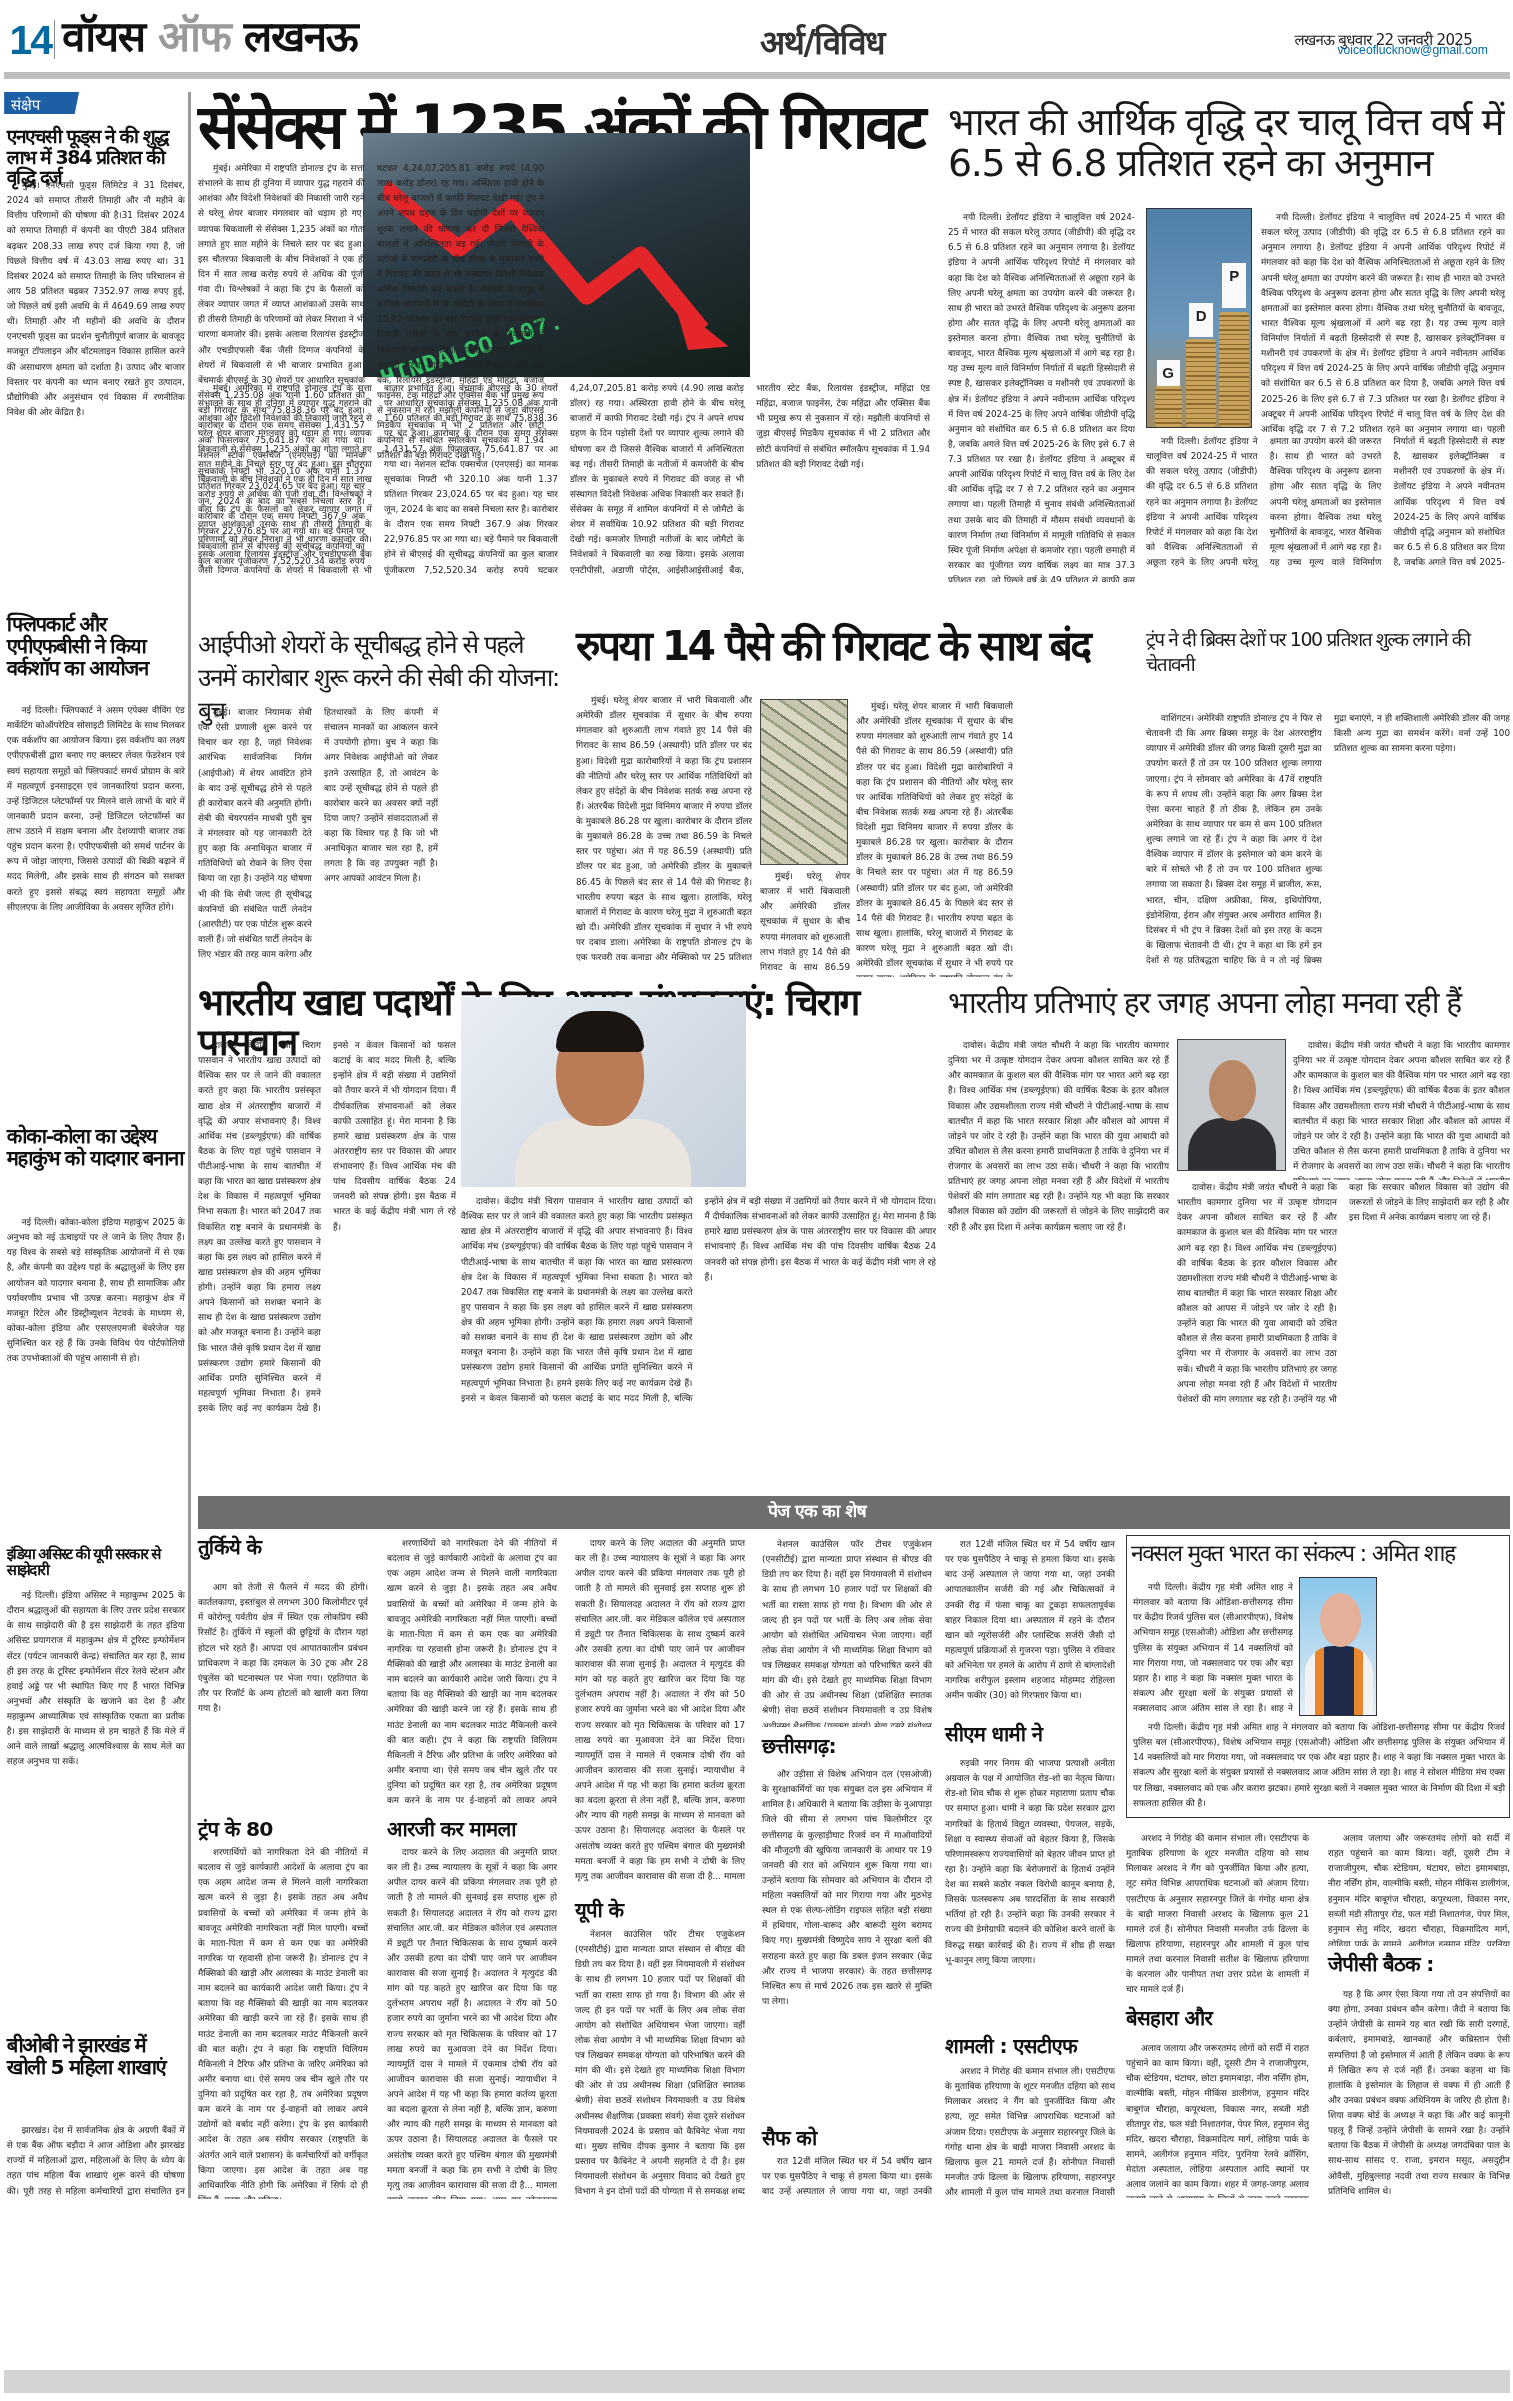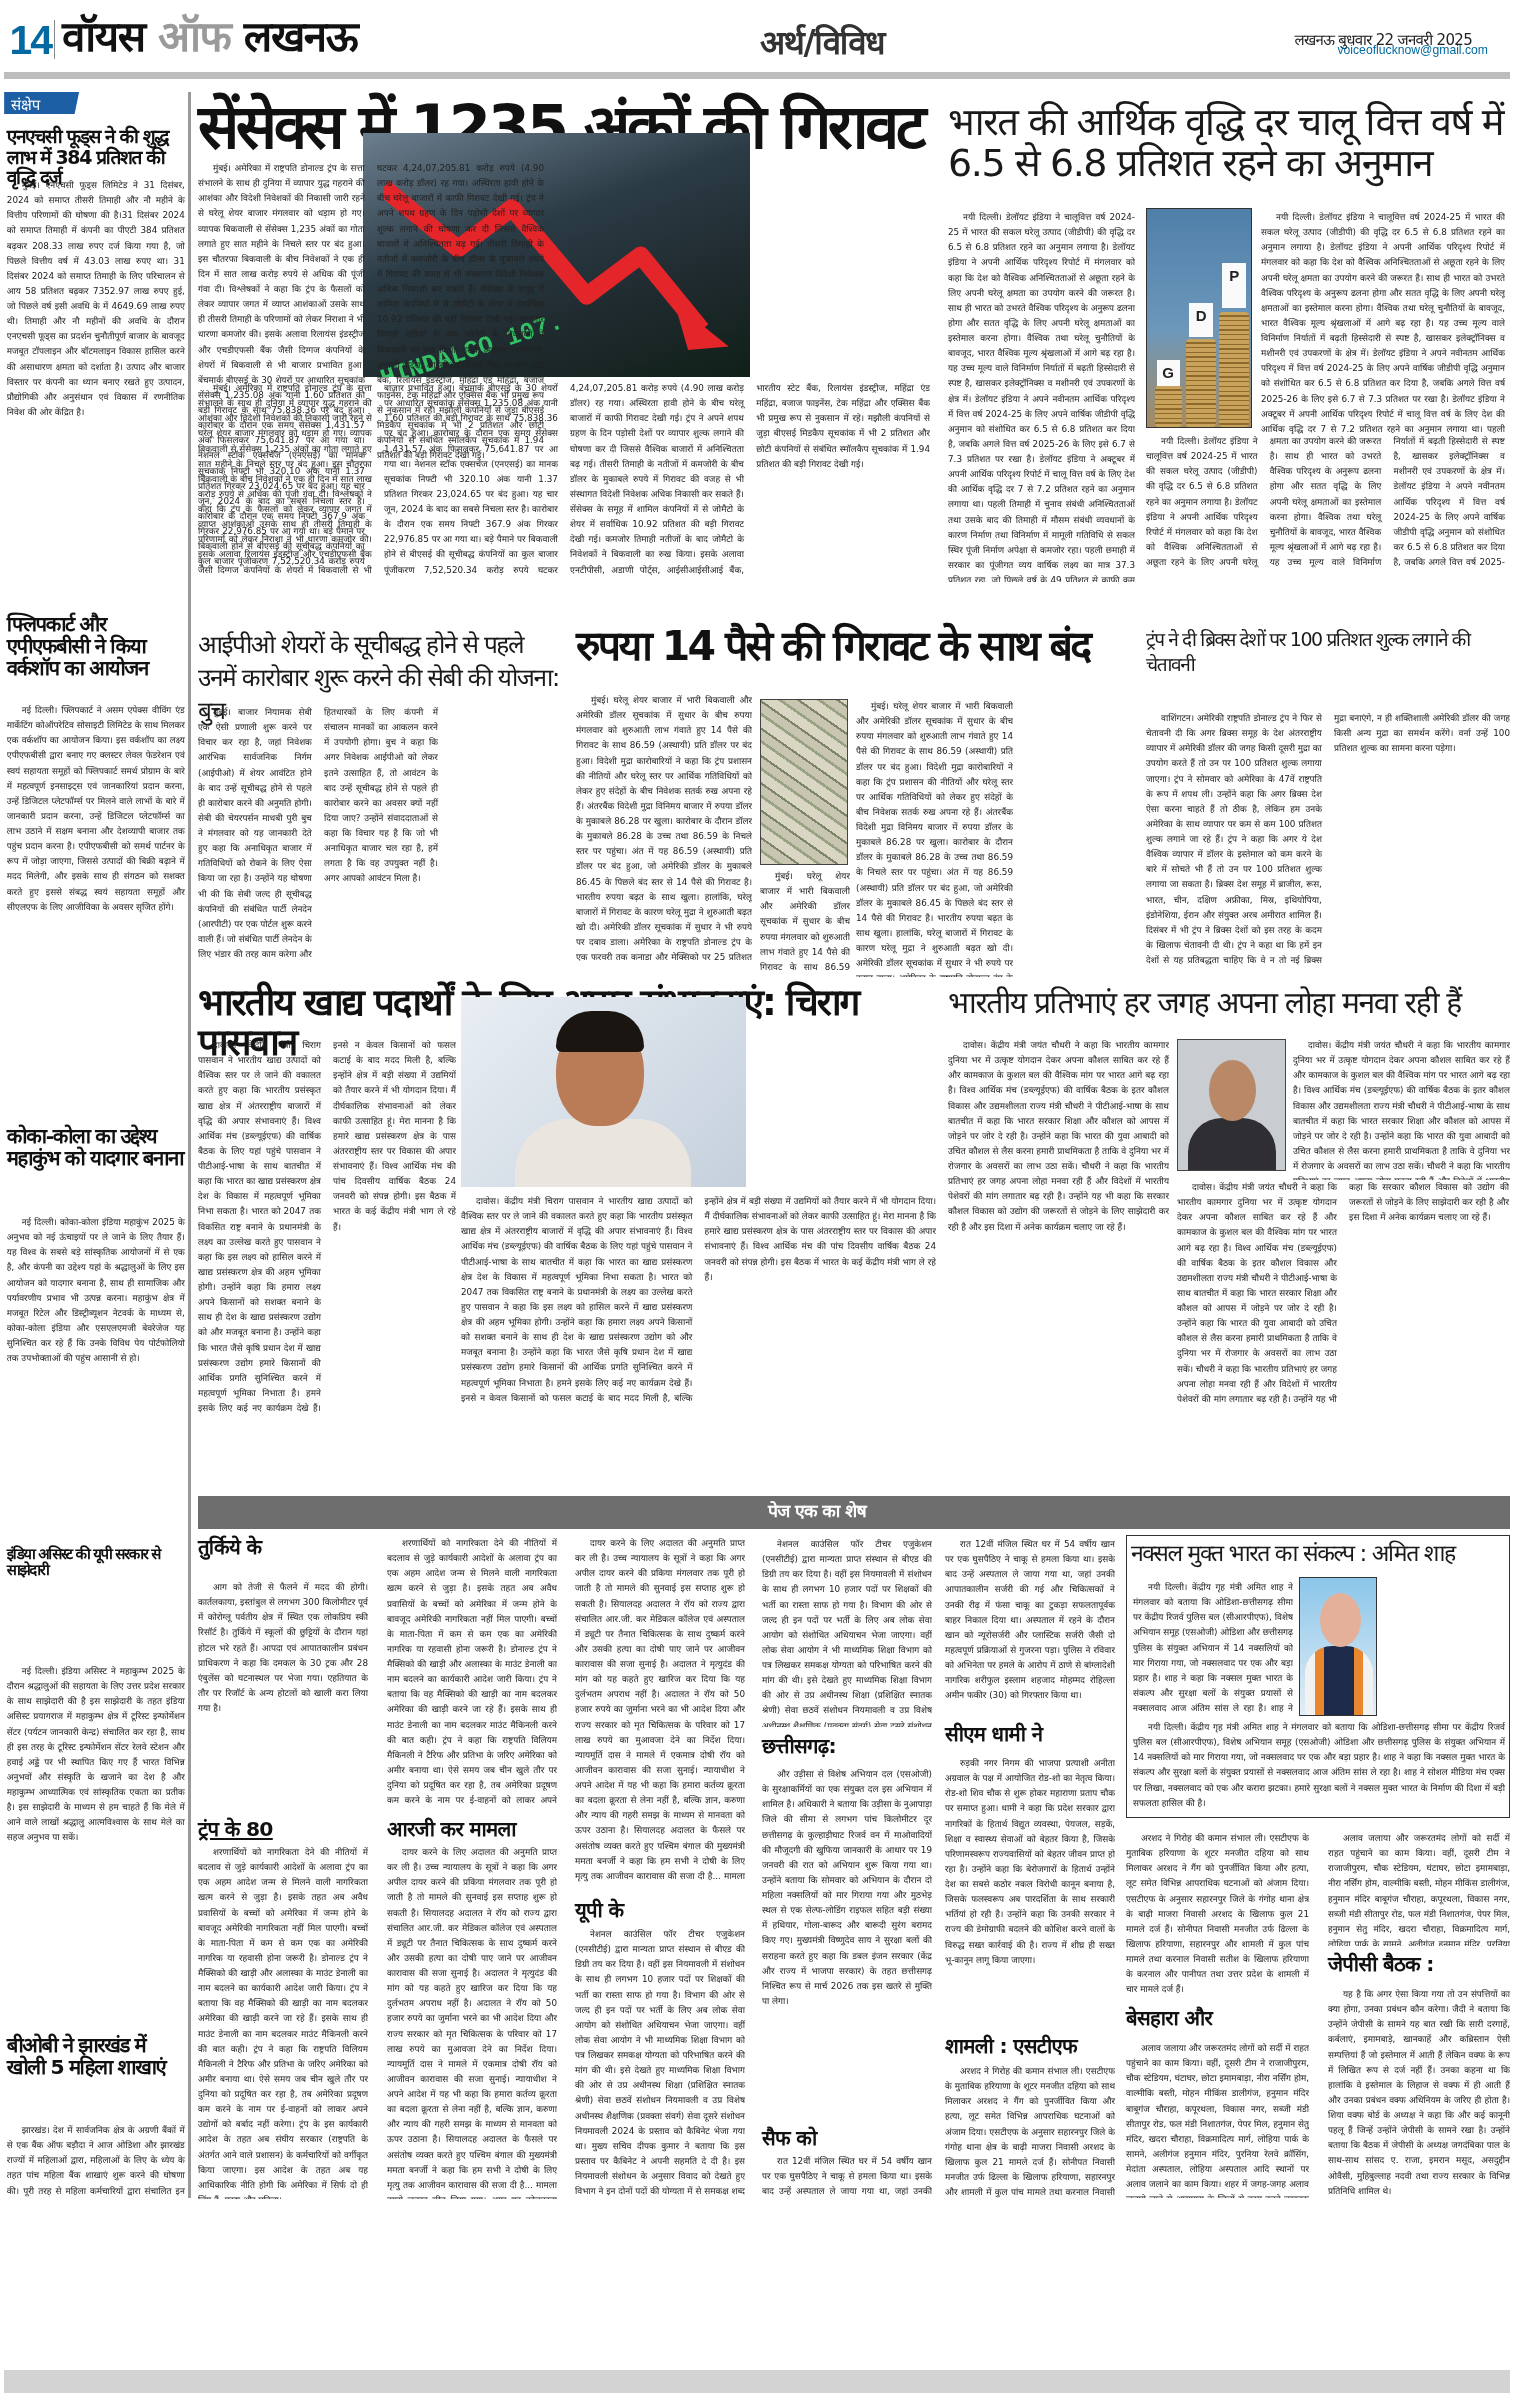--- a/index.html
+++ b/index.html
@@ -81,21 +81,21 @@
 <div class="body" style="left:6.8px;top:703px;width:178px;height:415px;">
     <p>नई दिल्ली। फ्लिपकार्ट ने असम एपेक्स वीविंग एंड मार्केटिंग कोऑपरेटिव सोसाइटी लिमिटेड के साथ मिलकर एक वर्कशॉप का आयोजन किया। इस वर्कशॉप का लक्ष्य एपीएफबीसी द्वारा बनाए गए क्लस्टर लेवल फेडरेशन एवं स्वयं सहायता समूहों को फ्लिपकार्ट समर्थ प्रोग्राम के बारे में महत्वपूर्ण इनसाइट्स एवं जानकारियां प्रदान करना, उन्हें डिजिटल प्लेटफॉर्म्स पर मिलने वाले लाभों के बारे में जानकारी प्रदान करना, उन्हें डिजिटल प्लेटफॉर्म्स का लाभ उठाने में सक्षम बनाना और देशव्यापी बाजार तक पहुंच प्रदान करना है। एपीएफबीसी को समर्थ पार्टनर के रूप में जोड़ा जाएगा, जिससे उत्पादों की बिक्री बढ़ाने में मदद मिलेगी, और इसके साथ ही संगठन को सशक्त करते हुए इससे संबद्ध स्वयं सहायता समूहों और सीएलएफ के लिए आजीविका के अवसर सृजित होंगे।</p>
   </div>
 
 <h2 class="hl" style="left:6.8px;top:1126px;width:178px;font-size:20.3px;">कोका-कोला का उद्देश्य महाकुंभ को यादगार बनाना</h2>
 <div class="body" style="left:6.8px;top:1215px;width:178px;height:319px;">
     <p>नई दिल्ली। कोका-कोला इंडिया महाकुंभ 2025 के अनुभव को नई ऊंचाइयों पर ले जाने के लिए तैयार हैं। यह विश्व के सबसे बड़े सांस्कृतिक आयोजनों में से एक है, और कंपनी का उद्देश्य यहां के श्रद्धालुओं के लिए इस आयोजन को यादगार बनाना है, साथ ही सामाजिक और पर्यावरणीय प्रभाव भी उत्पन्न करना। महाकुंभ क्षेत्र में मजबूत रिटेल और डिस्ट्रीब्यूशन नेटवर्क के माध्यम से, कोका-कोला इंडिया और एसएलएमजी बेवरेजेज यह सुनिश्चित कर रहे हैं कि उनके विविध पेय पोर्टफोलियो तक उपभोक्ताओं की पहुंच आसानी से हो।</p>
   </div>
 
 <h2 class="hl" style="left:6.8px;top:1546px;width:178px;font-size:15px;">इंडिया असिस्ट की यूपी सरकार से साझेदारी</h2>
-<div class="body" style="left:6.8px;top:1664px;width:178px;height:387px;">
+<div class="body" style="left:6.8px;top:1588px;width:178px;height:387px;">
     <p>नई दिल्ली। इंडिया असिस्ट ने महाकुम्भ 2025 के दौरान श्रद्धालुओं की सहायता के लिए उत्तर प्रदेश सरकार के साथ साझेदारी की है इस साझेदारी के तहत इंडिया असिस्ट प्रयागराज में महाकुम्भ क्षेत्र में टूरिस्ट इन्फोर्मेशन सेंटर (पर्यटन जानकारी केन्द्र) संचालित कर रहा है, साथ ही इस तरह के टूरिस्ट इन्फोर्मेशन सेंटर रेलवे स्टेशन और हवाई अड्डे पर भी स्थापित किए गए हैं भारत विभिन्न अनुभवों और संस्कृति के खजाने का देश है और महाकुम्भ आध्यात्मिक एवं सांस्कृतिक एकता का प्रतीक है। इस साझेदारी के माध्यम से हम चाहते हैं कि मेले में आने वाले लाखों श्रद्धालु आत्मविश्वास के साथ मेले का सहज अनुभव पा सकें।</p>
   </div>
 
 <h2 class="hl" style="left:6.8px;top:2035px;width:178px;font-size:20.3px;">बीओबी ने झारखंड में खोली 5 महिला शाखाएं</h2>
 <div class="body" style="left:6.8px;top:2123px;width:178px;height:75px;">
     <p>झारखंड। देश में सार्वजनिक क्षेत्र के अग्रणी बैंकों में से एक बैंक ऑफ बड़ौदा ने आज ओडिशा और झारखंड राज्यों में महिलाओं द्वारा, महिलाओं के लिए के ध्येय के तहत पांच महिला बैंक शाखाएं शुरू करने की घोषणा की। पूरी तरह से महिला कर्मचारियों द्वारा संचालित इन शाखाओं को बैंक की महिला कर्मचारियों और महिला ग्राहकों के साथ-साथ आम ग्राहकों के लिए एक सहयोगी और सशक्त परिवेश बनाने के उद्देश्य से डिजाइन किया गया है।</p>
   </div>
 
 <h1 class="hl" style="left:198px;top:94px;width:739px;font-size:61px;letter-spacing:-3.4px;">सेंसेक्स में 1235 अंकों की गिरावट</h1>
 <div class="photo photo-sensex">
@@ -183,21 +183,21 @@
 
 <div class="gray-band" style="left:198px;top:1496px;width:1312px;height:33px;">
   <span class="band-label" style="left:570px;top:6.8px;">पेज एक का शेष</span>
 </div>
 
 <h3 class="sub-hl" style="left:198px;top:1536px;width:170px;">तुर्किये के</h3>
 <div class="body" style="left:198px;top:1580px;width:170px;height:231px;">
     <p>आग को तेजी से फैलने में मदद की होगी। कार्तलकाया, इस्तांबुल से लगभग 300 किलोमीटर पूर्व में कोरोग्लू पर्वतीय क्षेत्र में स्थित एक लोकप्रिय स्की रिसॉर्ट है। तुर्किये में स्कूलों की छुट्टियों के दौरान यहां होटल भरे रहते हैं। आपदा एवं आपातकालीन प्रबंधन प्राधिकरण ने कहा कि दमकल के 30 ट्रक और 28 एंबुलेंस को घटनास्थल पर भेजा गया। एहतियात के तौर पर रिजॉर्ट के अन्य होटलों को खाली करा लिया गया है।</p>
   </div>
 
-<h3 class="sub-hl" style="left:198px;top:1818px;width:170px;text-decoration:underline;">ट्रंप के 80</h3>
+<h3 class="sub-hl" style="left:198px;top:1818px;width:170px;">ट्रंप के 80</h3>
 <div class="body" style="left:198px;top:1845px;width:170px;height:354px;">
     <p>शरणार्थियों को नागरिकता देने की नीतियों में बदलाव से जुड़े कार्यकारी आदेशों के अलावा ट्रंप का एक अहम आदेश जन्म से मिलने वाली नागरिकता खत्म करने से जुड़ा है। इसके तहत अब अवैध प्रवासियों के बच्चों को अमेरिका में जन्म होने के बावजूद अमेरिकी नागरिकता नहीं मिल पाएगी। बच्चों के माता-पिता में कम से कम एक का अमेरिकी नागरिक या रहवासी होना जरूरी है। डोनाल्ड ट्रंप ने मैक्सिको की खाड़ी और अलास्का के माउंट डेनाली का नाम बदलने का कार्यकारी आदेश जारी किया। ट्रंप ने बताया कि वह मैक्सिको की खाड़ी का नाम बदलकर अमेरिका की खाड़ी करने जा रहे हैं। इसके साथ ही माउंट डेनाली का नाम बदलकर माउंट मैकिनली करने की बात कही। ट्रंप ने कहा कि राष्ट्रपति विलियम मैकिनली ने टैरिफ और प्रतिभा के जरिए अमेरिका को अमीर बनाया था। ऐसे समय जब चीन खुले तौर पर दुनिया को प्रदूषित कर रहा है, तब अमेरिका प्रदूषण कम करने के नाम पर ई-वाहनों को लाकर अपने उद्योगों को बर्बाद नहीं करेगा। ट्रंप के इस कार्यकारी आदेश के तहत अब संघीय सरकार (राष्ट्रपति के अंतर्गत आने वाले प्रशासन) के कर्मचारियों को वर्गीकृत किया जाएगा। इस आदेश के तहत अब यह आधिकारिक नीति होगी कि अमेरिका में सिर्फ दो ही लिंग हैं- पुरुष और महिला।</p>
   </div>
 <div class="body" style="left:387px;top:1536px;width:170px;height:271px;">
     <p>शरणार्थियों को नागरिकता देने की नीतियों में बदलाव से जुड़े कार्यकारी आदेशों के अलावा ट्रंप का एक अहम आदेश जन्म से मिलने वाली नागरिकता खत्म करने से जुड़ा है। इसके तहत अब अवैध प्रवासियों के बच्चों को अमेरिका में जन्म होने के बावजूद अमेरिकी नागरिकता नहीं मिल पाएगी। बच्चों के माता-पिता में कम से कम एक का अमेरिकी नागरिक या रहवासी होना जरूरी है। डोनाल्ड ट्रंप ने मैक्सिको की खाड़ी और अलास्का के माउंट डेनाली का नाम बदलने का कार्यकारी आदेश जारी किया। ट्रंप ने बताया कि वह मैक्सिको की खाड़ी का नाम बदलकर अमेरिका की खाड़ी करने जा रहे हैं। इसके साथ ही माउंट डेनाली का नाम बदलकर माउंट मैकिनली करने की बात कही। ट्रंप ने कहा कि राष्ट्रपति विलियम मैकिनली ने टैरिफ और प्रतिभा के जरिए अमेरिका को अमीर बनाया था। ऐसे समय जब चीन खुले तौर पर दुनिया को प्रदूषित कर रहा है, तब अमेरिका प्रदूषण कम करने के नाम पर ई-वाहनों को लाकर अपने उद्योगों को बर्बाद नहीं करेगा। ट्रंप के इस कार्यकारी आदेश के तहत अब संघीय सरकार (राष्ट्रपति के अंतर्गत आने वाले प्रशासन) के कर्मचारियों को वर्गीकृत किया जाएगा। इस आदेश के तहत अब यह आधिकारिक नीति होगी कि अमेरिका में सिर्फ दो ही लिंग हैं- पुरुष और महिला।</p>
   </div>
 
 <h3 class="sub-hl" style="left:387px;top:1818px;width:170px;">आरजी कर मामला</h3>
 <div class="body" style="left:387px;top:1845px;width:170px;height:354px;">
     <p>दायर करने के लिए अदालत की अनुमति प्राप्त कर ली है। उच्च न्यायालय के सूत्रों ने कहा कि अगर अपील दायर करने की प्रकिया मंगलवार तक पूरी हो जाती है तो मामले की सुनवाई इस सप्ताह शुरू हो सकती है। सियालदह अदालत ने रॉय को राज्य द्वारा संचालित आर.जी. कर मेडिकल कॉलेज एवं अस्पताल में ड्यूटी पर तैनात चिकित्सक के साथ दुष्कर्म करने और उसकी हत्या का दोषी पाए जाने पर आजीवन कारावास की सजा सुनाई है। अदालत ने मृत्युदंड की मांग को यह कहते हुए खारिज कर दिया कि यह दुर्लभतम अपराध नहीं है। अदालत ने रॉय को 50 हजार रुपये का जुर्माना भरने का भी आदेश दिया और राज्य सरकार को मृत चिकित्सक के परिवार को 17 लाख रुपये का मुआवजा देने का निर्देश दिया। न्यायमूर्ति दास ने मामले में एकमात्र दोषी रॉय को आजीवन कारावास की सजा सुनाई। न्यायाधीश ने अपने आदेश में यह भी कहा कि हमारा कर्तव्य क्रूरता का बदला क्रूरता से लेना नहीं है, बल्कि ज्ञान, करुणा और न्याय की गहरी समझ के माध्यम से मानवता को ऊपर उठाना है। सियालदह अदालत के फैसले पर असंतोष व्यक्त करते हुए पश्चिम बंगाल की मुख्यमंत्री ममता बनर्जी ने कहा कि हम सभी ने दोषी के लिए मृत्यु तक आजीवन कारावास की सजा दी है... मामला हमसे जबरन छीन लिया गया। अगर यह कोलकाता पुलिस के पास होता, तो हम सुनिश्चित करते कि उसे मौत की सजा मिले। सोशल मीडिया मंच एक्स पर अपने हैंडल में अधिक आलोचनात्मक टिप्पणी करते हुए बनर्जी ने बताया कि राज्य सरकार सियालदह अदालत के फैसले को चुनौती देगी और कलकत्ता उच्च न्यायालय का दरवाजा खटखटाएगी।</p>

